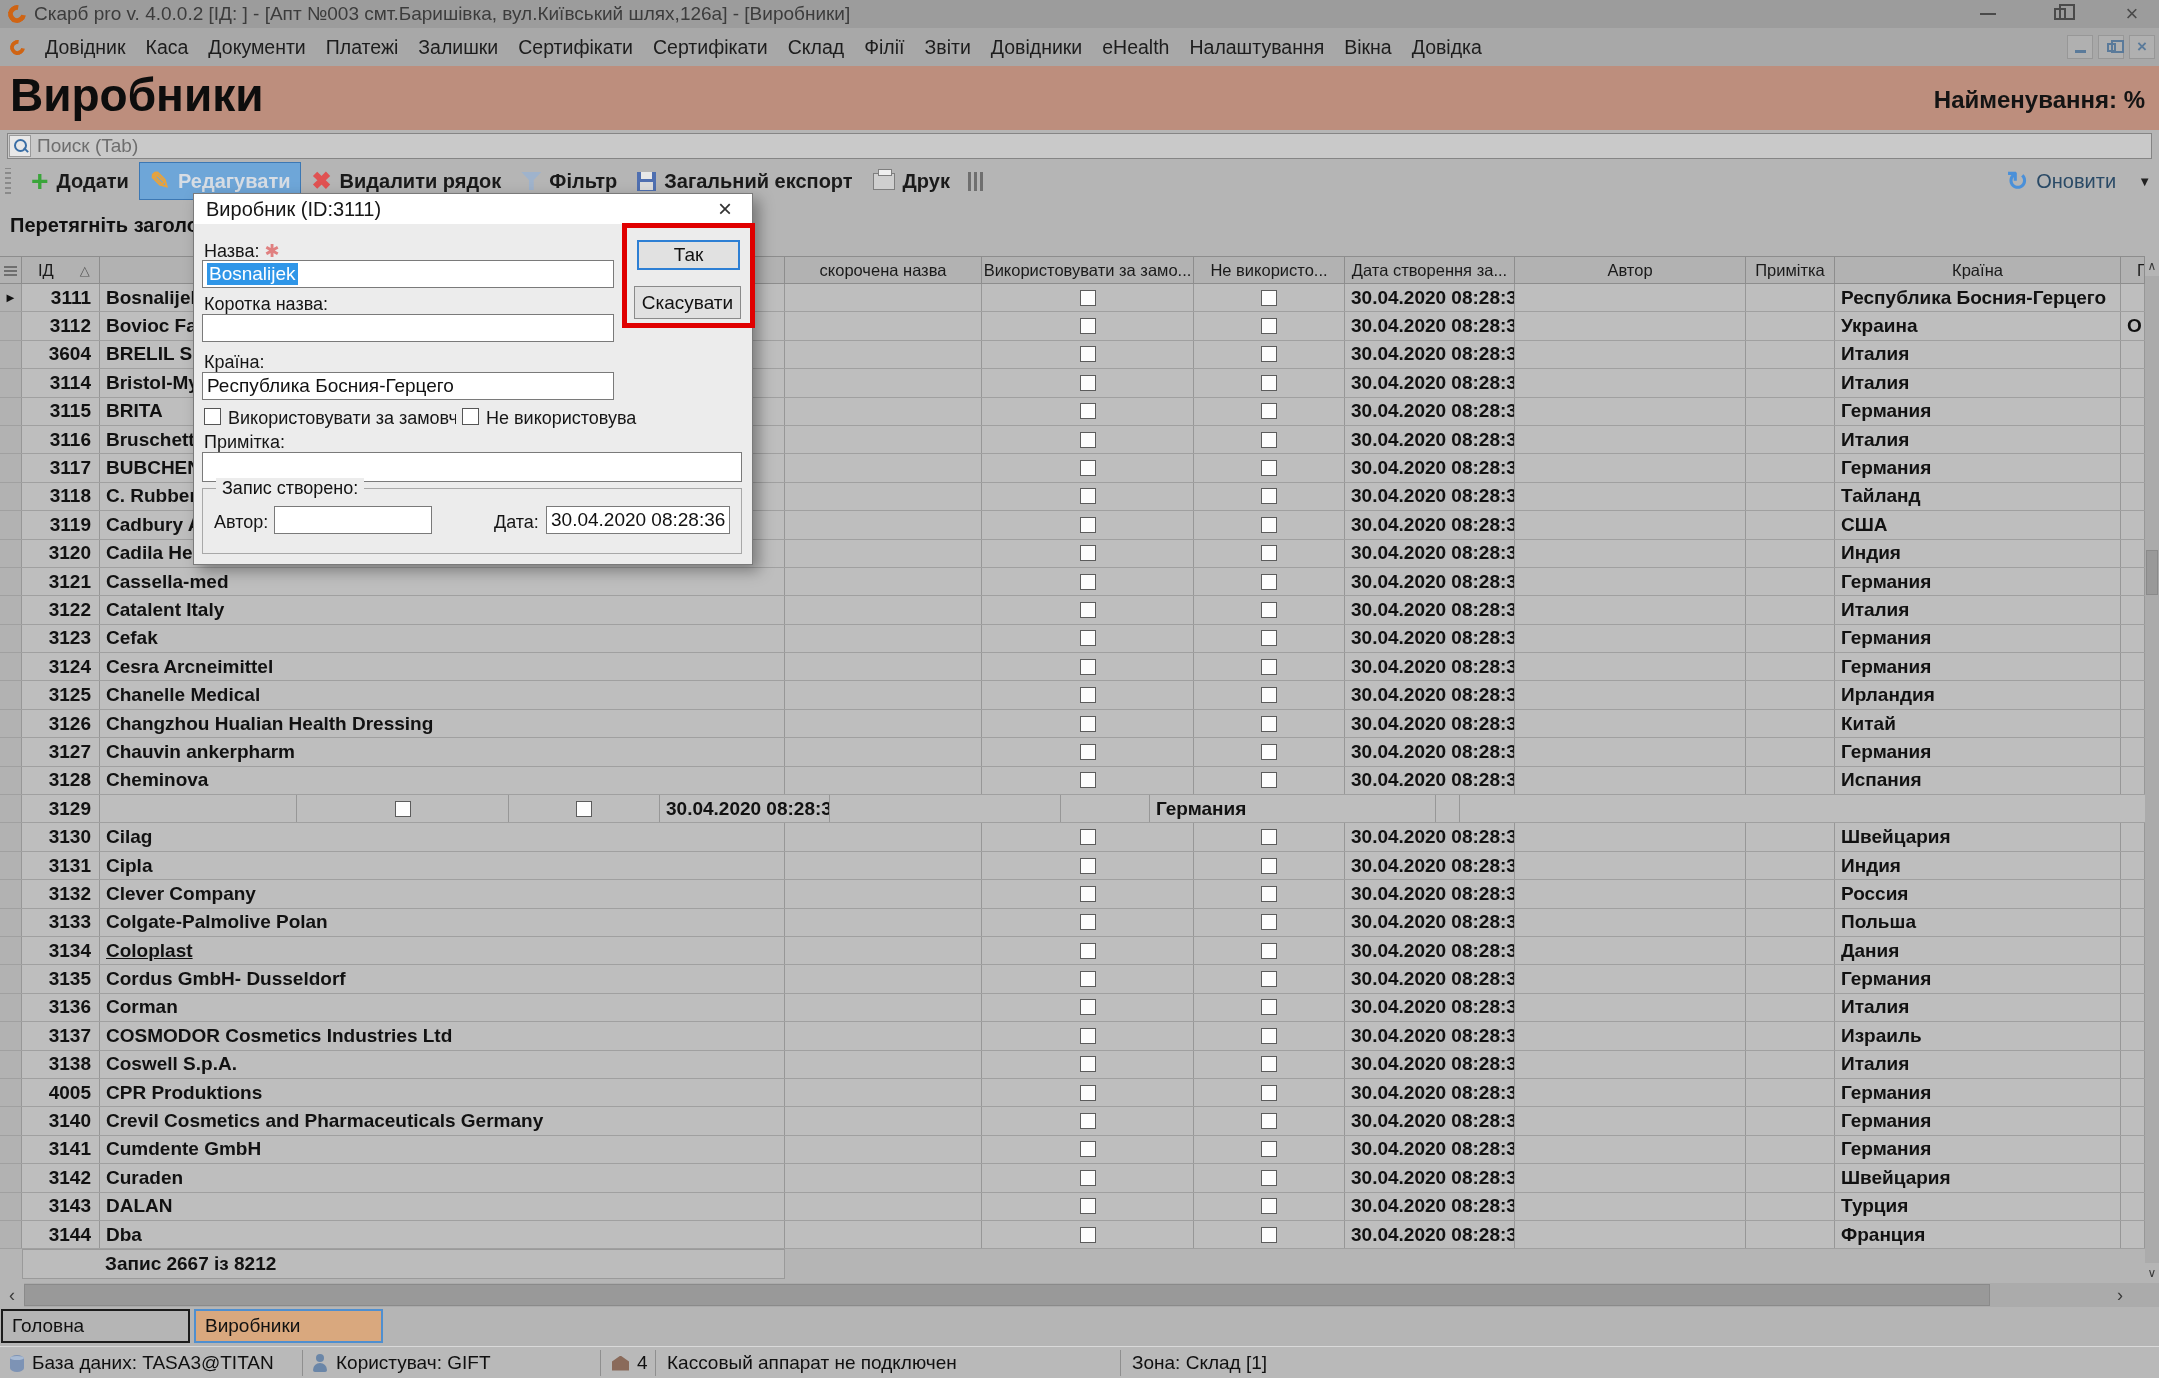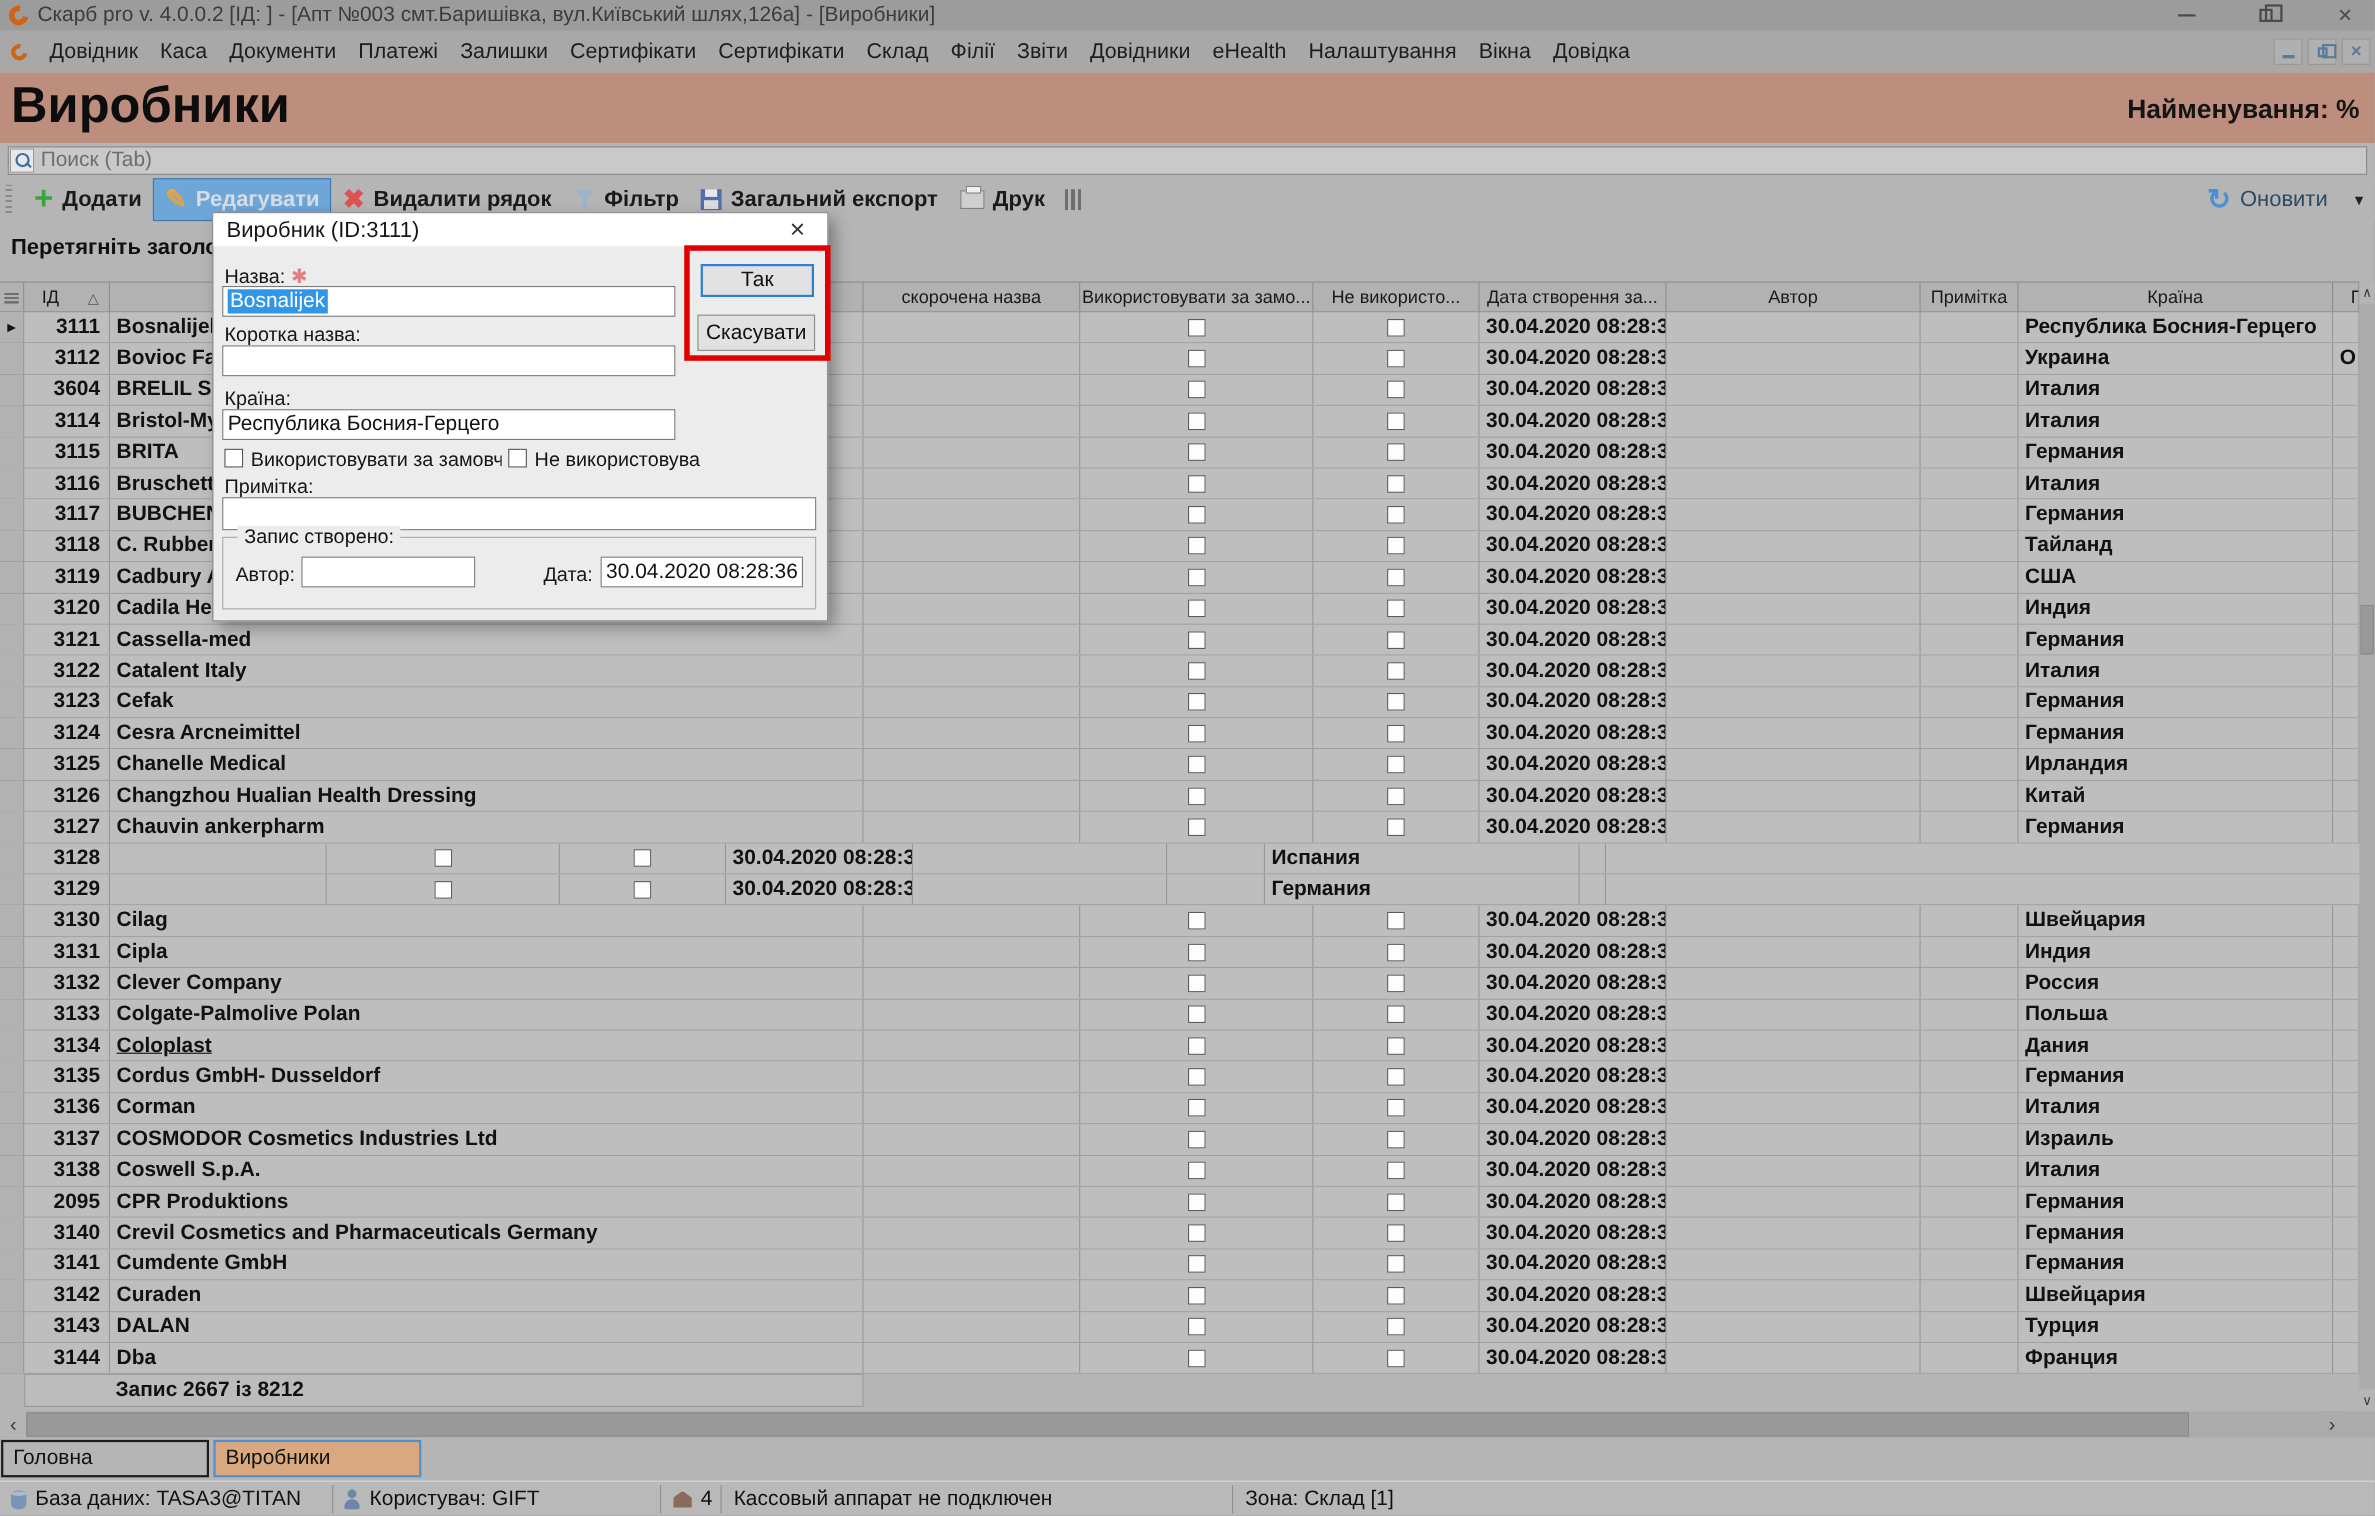--- a/index.html
+++ b/index.html
@@ -541,20 +541,21 @@
           </div>
           <div class="td datecell" style="width: 170px;">30.04.2020 08:28:36</div>
           <div class="td " style="width: 231px;"></div>
           <div class="td " style="width: 89px;"></div>
           <div class="td countrycell" style="width: 286px;">Германия</div>
           <div class="td pcell" style="width: 24px;"></div>
         </div>
         <div class="trow">
           <div class="td gutter" style="width: 22px;"></div>
           <div class="td idcell" style="width: 78px;">3128</div>
+          <div class="td namecell" style="width: 685px;">Cheminova</div>
           <div class="td " style="width: 197px;"></div>
           <div class="td " style="width: 212px;">
             <span class="cbx"></span>
           </div>
           <div class="td " style="width: 151px;">
             <span class="cbx"></span>
           </div>
           <div class="td datecell" style="width: 170px;">30.04.2020 08:28:36</div>
           <div class="td " style="width: 231px;"></div>
           <div class="td " style="width: 89px;"></div>
@@ -725,21 +726,21 @@
             <span class="cbx"></span>
           </div>
           <div class="td datecell" style="width: 170px;">30.04.2020 08:28:36</div>
           <div class="td " style="width: 231px;"></div>
           <div class="td " style="width: 89px;"></div>
           <div class="td countrycell" style="width: 286px;">Италия</div>
           <div class="td pcell" style="width: 24px;"></div>
         </div>
         <div class="trow">
           <div class="td gutter" style="width: 22px;"></div>
-          <div class="td idcell" style="width: 78px;">2095</div>
+          <div class="td idcell" style="width: 78px;">4005</div>
           <div class="td namecell" style="width: 685px;">CPR Produktions</div>
           <div class="td " style="width: 197px;"></div>
           <div class="td " style="width: 212px;">
             <span class="cbx"></span>
           </div>
           <div class="td " style="width: 151px;">
             <span class="cbx"></span>
           </div>
           <div class="td datecell" style="width: 170px;">30.04.2020 08:28:36</div>
           <div class="td " style="width: 231px;"></div>

